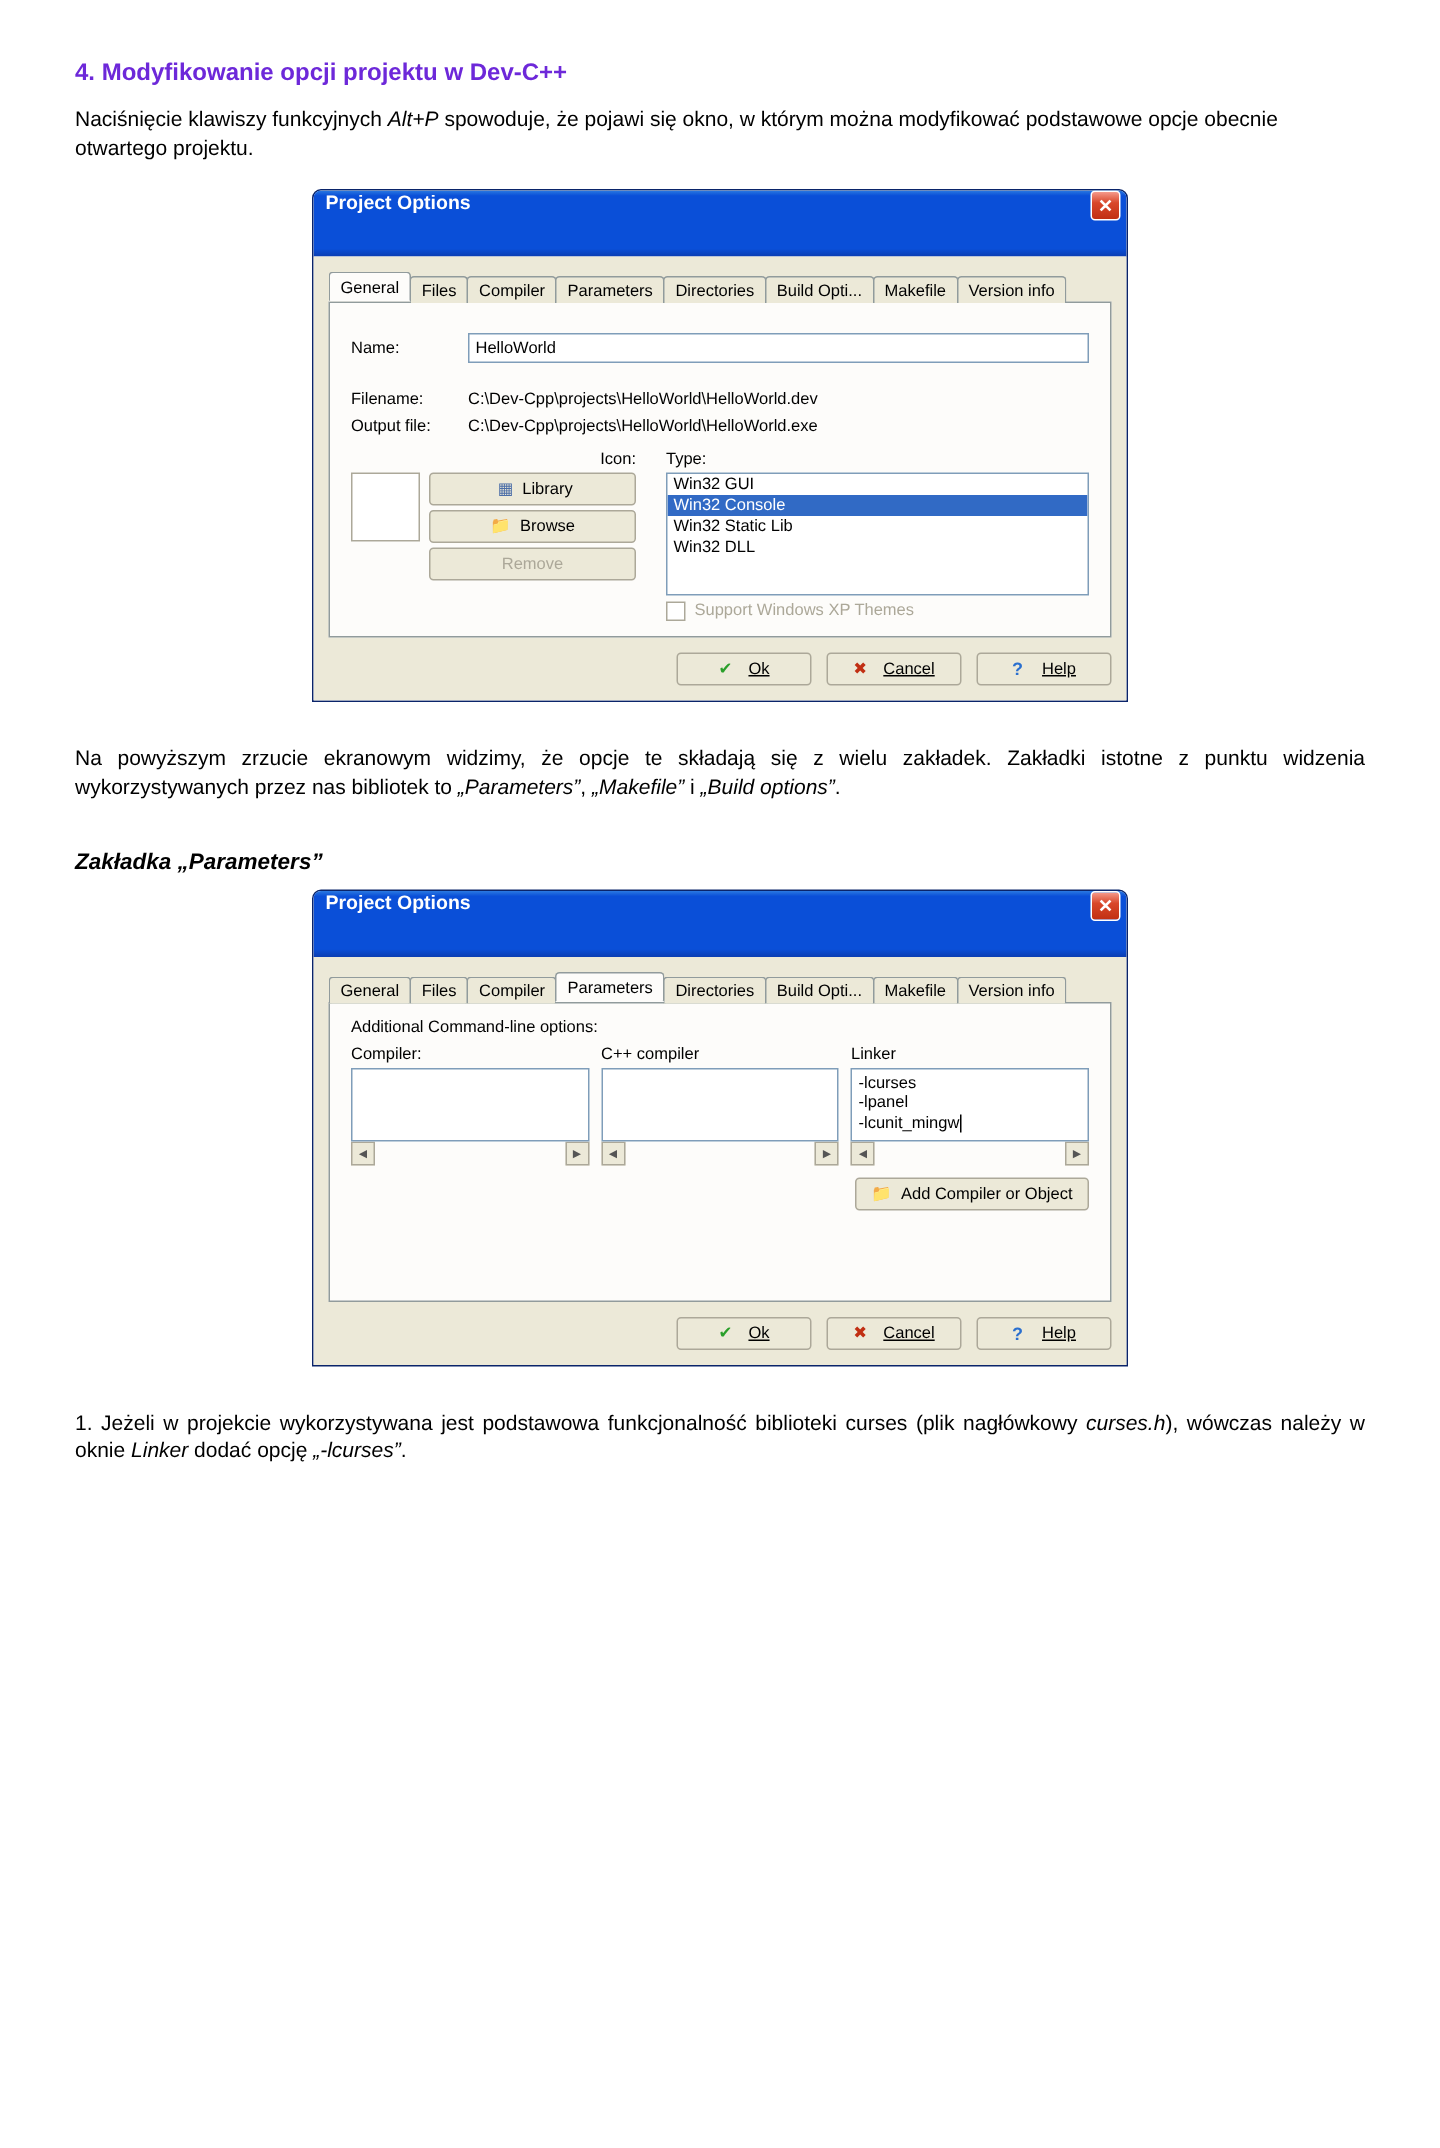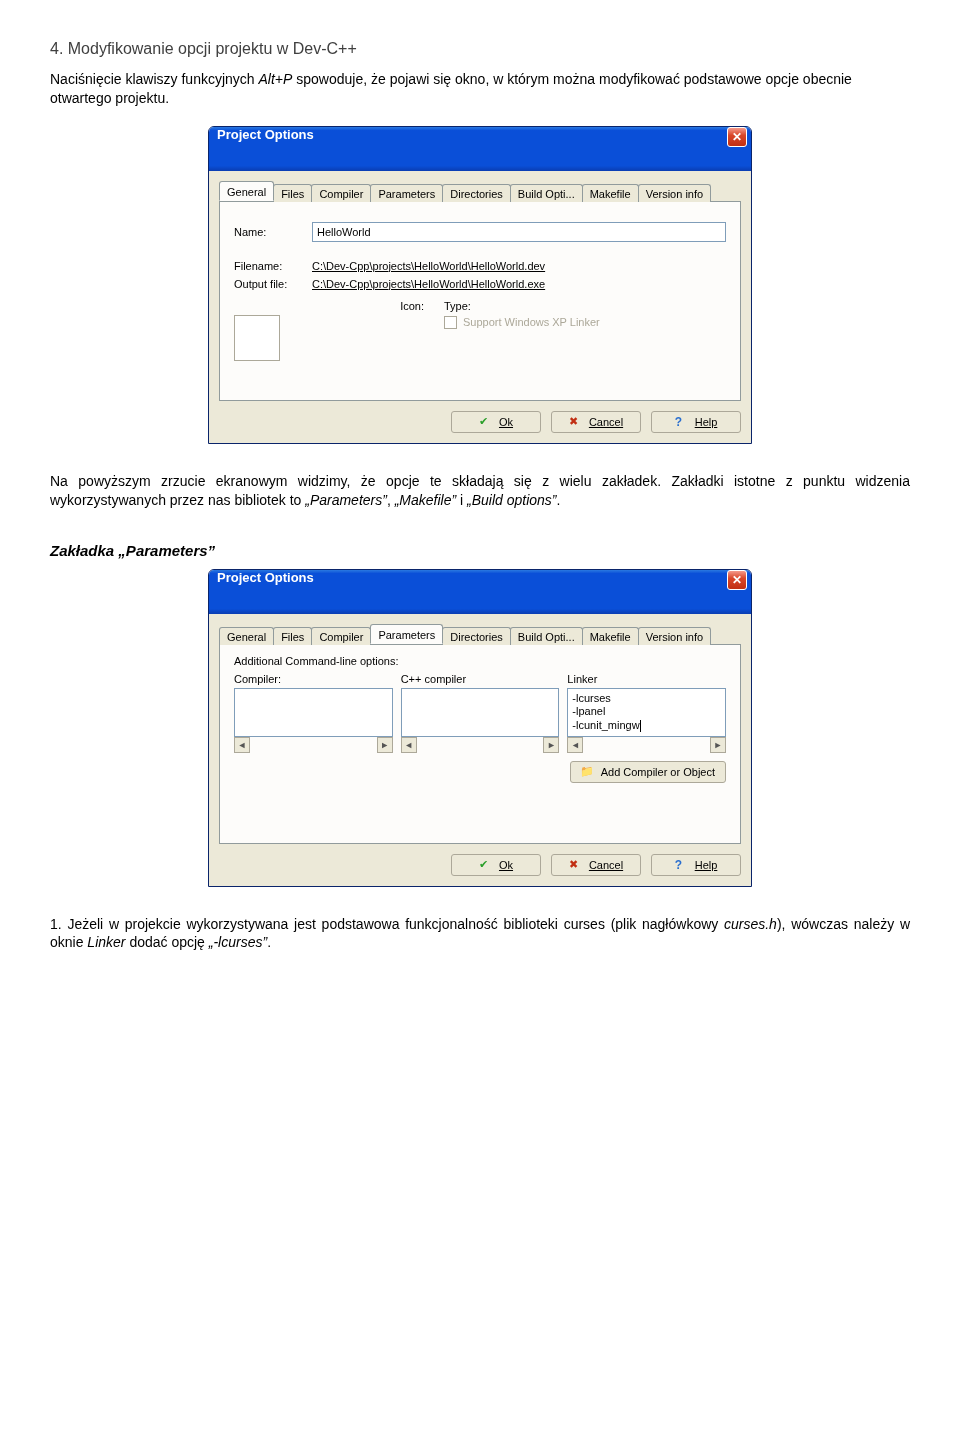--- a/index.html
+++ b/index.html
@@ -6,22 +6,22 @@
   body {
     margin: 0;
     padding: 40px 50px;
     font-family: Arial, sans-serif;
     font-size: 14px;
     background: #fff;
     width: 960px;
   }
   .heading {
     font-size: 16px;
-    font-weight: normal;
-    color: #404040;
+    font-weight: bold;
+    color: #6d28d9;
     margin-bottom: 12px;
   }
   .paragraph { font-size: 14px; margin: 6px 0 18px 0; line-height: 1.35; }
   .italic { font-style: italic; }
 
   
   .xp-window {
     width: 544px;
     margin: 0 auto 28px auto;
     border: 1px solid #0a246a;
@@ -79,21 +79,21 @@
     padding-top: 4px;
   }
   .tabpanel {
     border: 1px solid #919b9c;
     background: #fdfcfa;
     padding: 14px 14px 10px 14px;
     min-height: 200px;
   }
   .row { display:flex; align-items:center; margin:6px 0; }
   .lbl { width: 78px; color:#000; }
-  .val { color:#000;text-decoration:underline; }
+  .val { color:#000; }
   .textinput {
     flex: 1;
     background: #fff;
     border: 1px solid #7f9db9;
     height: 20px;
     padding: 2px 4px;
     display:flex; align-items:center;
     font-size:11px;
   }
   .group {
@@ -218,27 +218,46 @@
       </div>
       <div class="row">
         <span class="lbl">Output file:</span>
         <span class="val">C:\Dev-Cpp\projects\HelloWorld\HelloWorld.exe</span>
       </div>
       <div class="group">
         <div class="iconbox">
           <span class="fieldset-label">Icon:</span>
           <div class="iconframe">
             <div class="iconprev"></div>
+            <div class="btnstack">
+              <div class="xp-btn">
+                  <span class="ico ico-lib"></span>
+                  <span>Library</span>
+                </div>
+              <div class="xp-btn">
+                  <span class="ico ico-browse"></span>
+                  <span>Browse</span>
+                </div>
+              <div class="xp-btn disabled">
+                  <span>Remove</span>
+                </div>
+            </div>
           </div>
         </div>
         <div style="flex:1;">
           <span class="fieldset-label">Type:</span>
+          <div class="listbox">
+            <div class="listitem">Win32 GUI</div>
+            <div class="listitem sel">Win32 Console</div>
+            <div class="listitem">Win32 Static Lib</div>
+            <div class="listitem">Win32 DLL</div>
+          </div>
           <div class="checkbox-line">
             <span class="checkbox"></span>
-            <span>Support Windows XP Linker</span>
+            <span>Support Windows XP Themes</span>
           </div>
         </div>
       </div>
     </div>
     <div class="dlg-buttons">
       <div class="xp-btn">
           <span class="ico ico-ok"></span>
           <span class="underline-title">Ok</span>
         </div>
       <div class="xp-btn">

